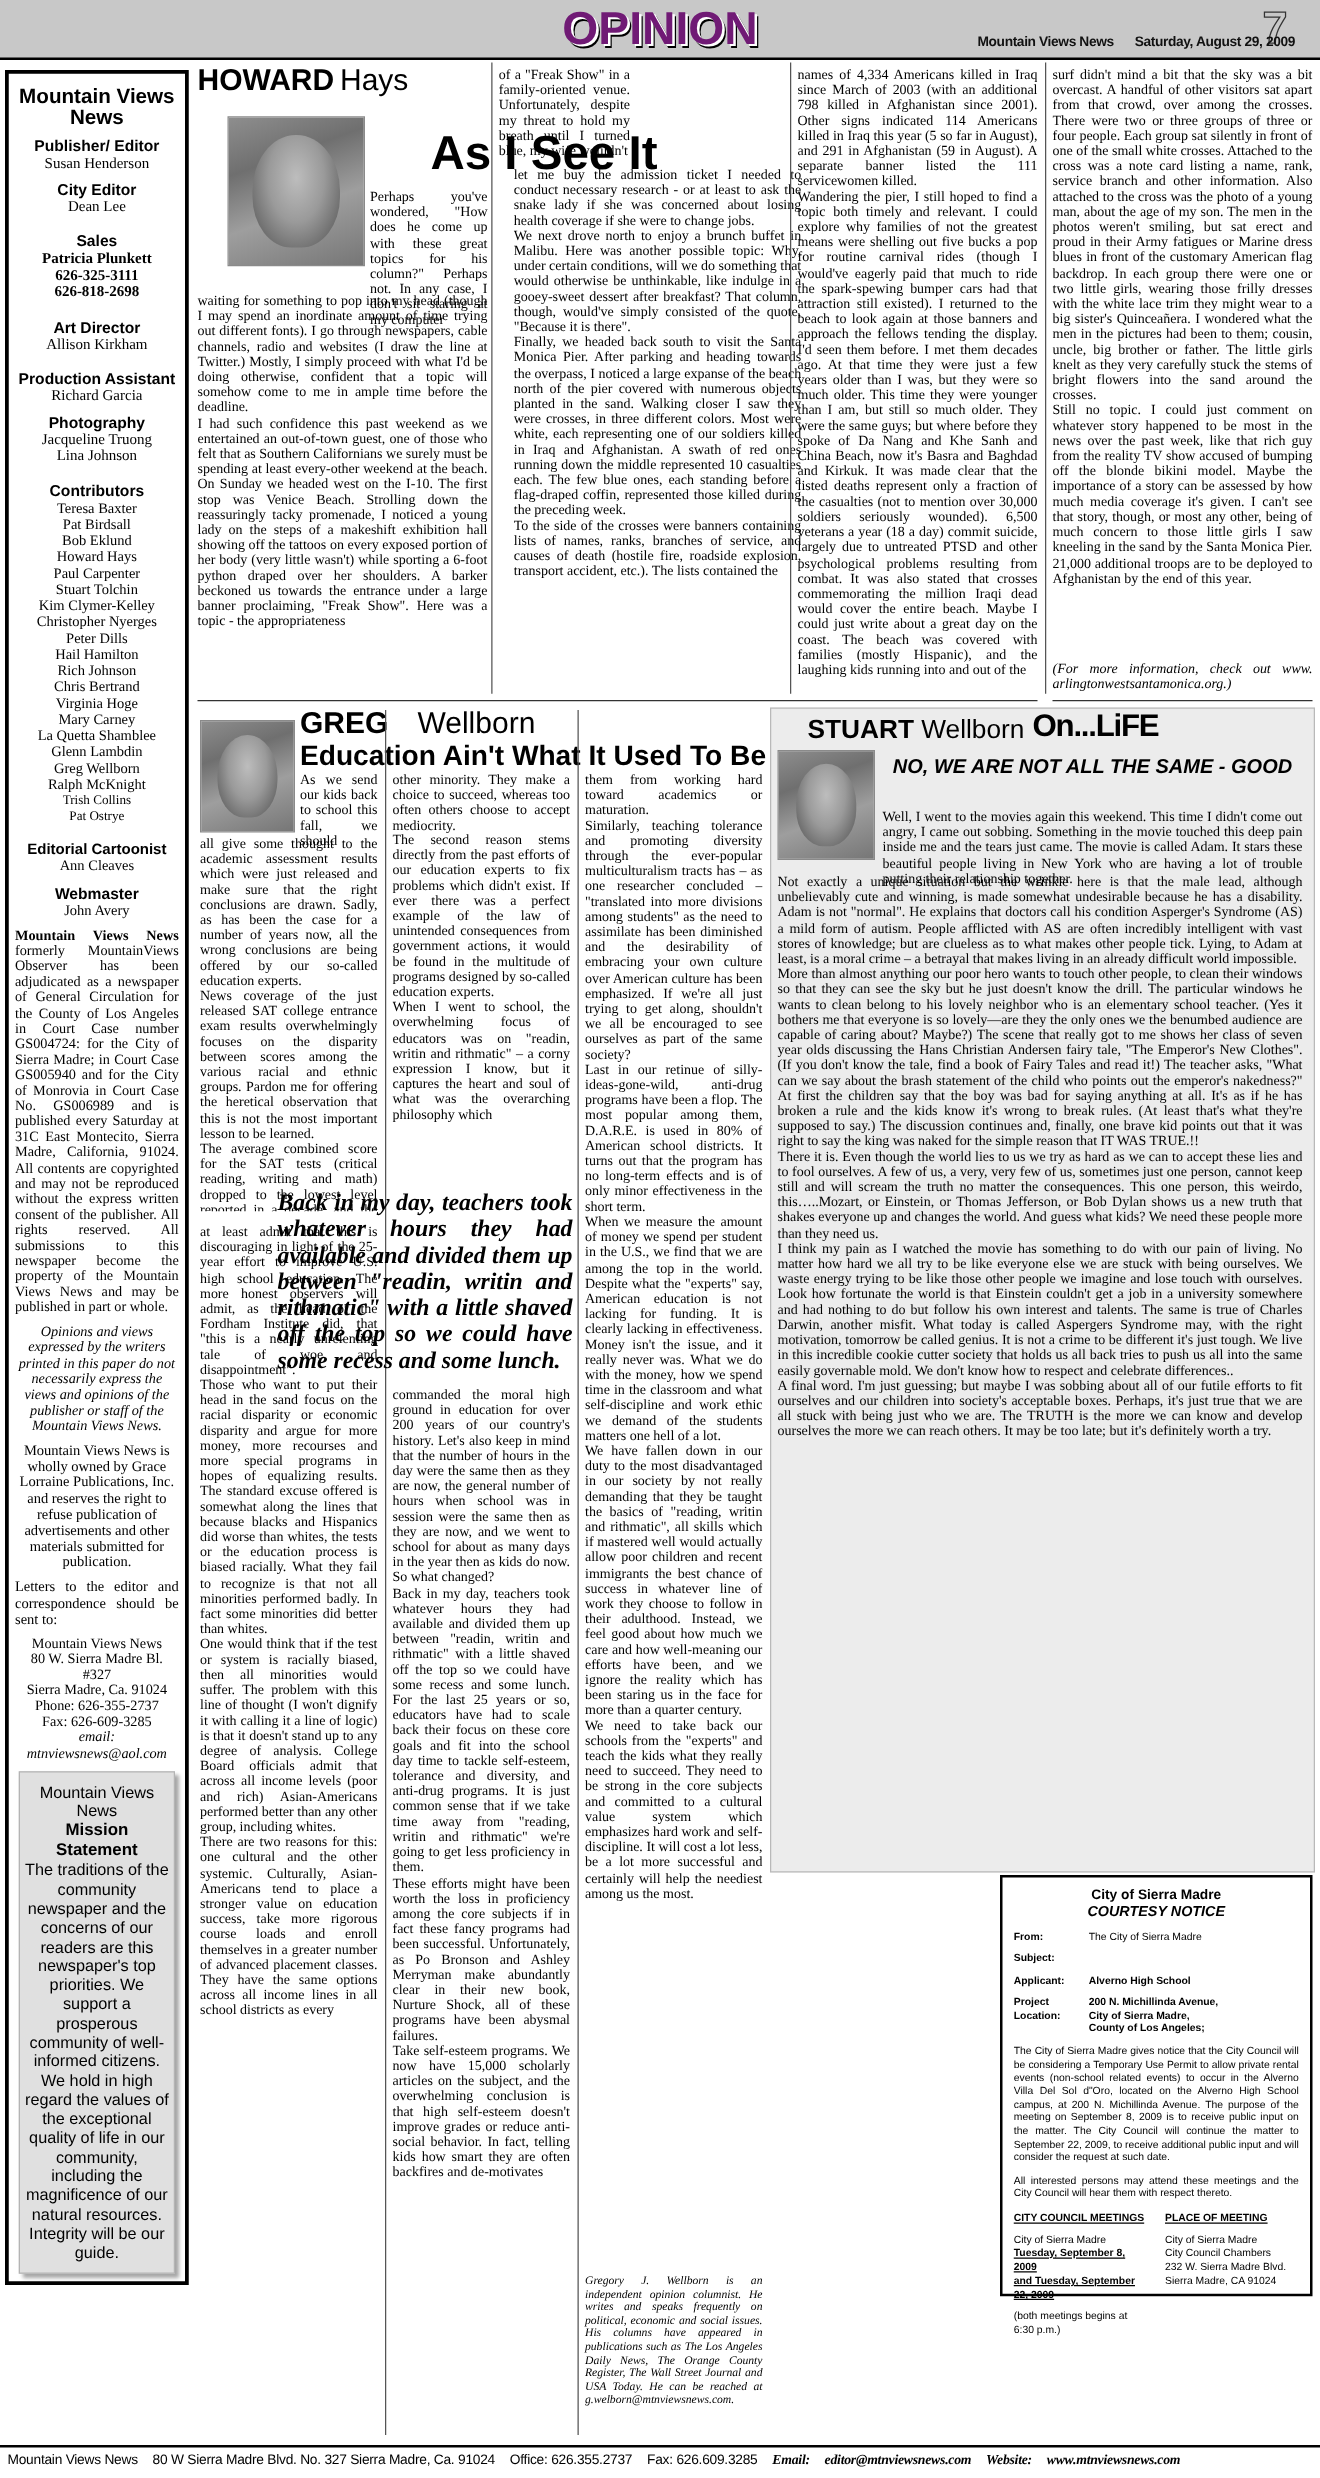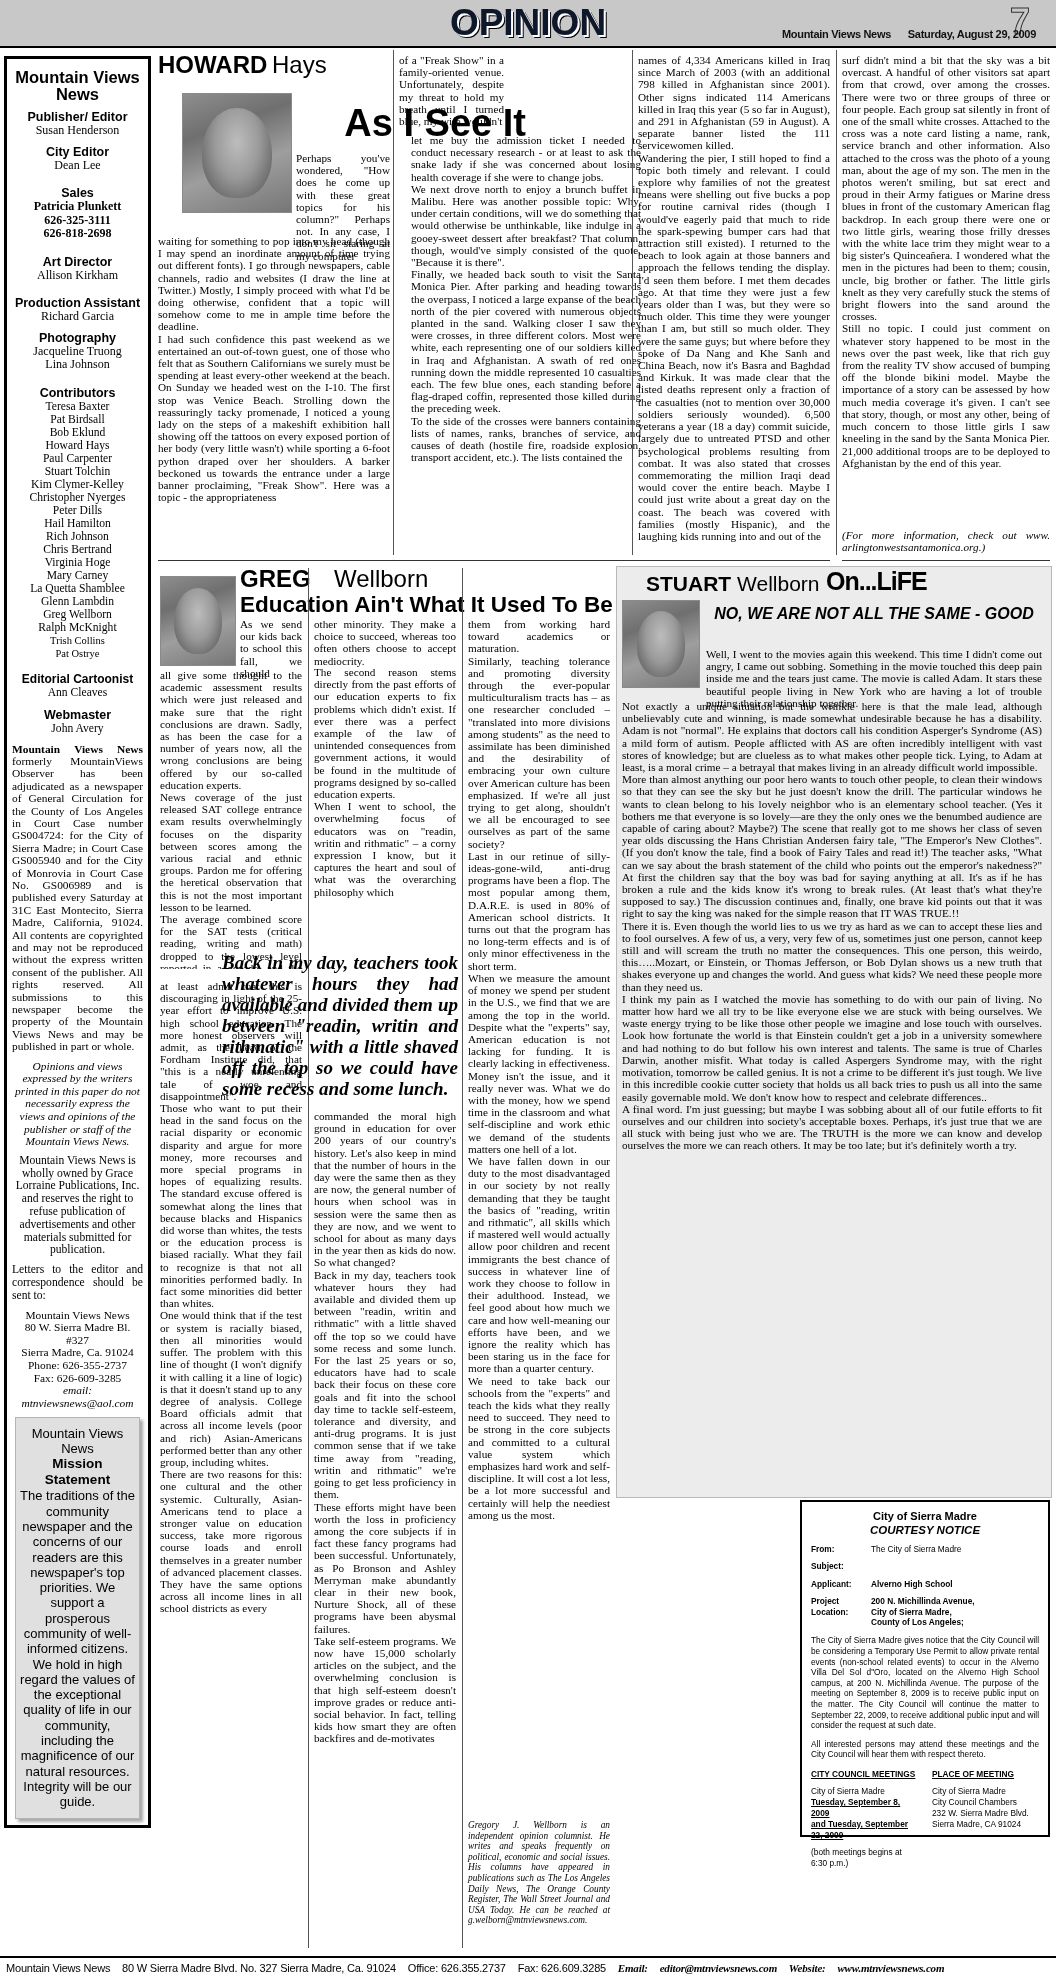--- a/index.html
+++ b/index.html
@@ -3,21 +3,21 @@
 <meta charset="utf-8">
 <style>
   html,body{margin:0;padding:0;background:#fff;}
   body{width:1056px;height:1982px;font-family:"Liberation Serif",serif;color:#000;position:relative;overflow:hidden;}
   .page{width:1056px;height:1982px;position:relative;}
 
   
   .banner{position:absolute;left:0;top:0;width:1056px;height:46px;background:#c8c8c8;border-bottom:2px solid #000;}
   .banner .opinion{position:absolute;left:0;top:2px;width:1056px;text-align:center;
     font-family:"Liberation Sans",sans-serif;font-weight:bold;font-size:37px;letter-spacing:0px;
-    color:#0f172a;text-shadow:2px 2px 0 #fff,3px 3px 0 #000;}
+    color:#701a75;text-shadow:2px 2px 0 #fff,3px 3px 0 #000;}
   .banner .pg{position:absolute;right:26px;top:1px;font-family:"Liberation Sans",sans-serif;
     font-size:36px;font-weight:bold;color:#c8c8c8;-webkit-text-stroke:1px #333;text-stroke:1px #333;}
   .banner .meta{position:absolute;right:20px;top:28px;font-family:"Liberation Sans",sans-serif;
     font-size:11px;font-weight:bold;color:#111;letter-spacing:-0.3px;}
   .banner .meta span{margin-left:14px;}
 
   
   .body-text{font-family:"Liberation Serif",serif;font-size:11.2px;line-height:12.2px;text-align:justify;
     -webkit-hyphens:auto;hyphens:auto;}
 

